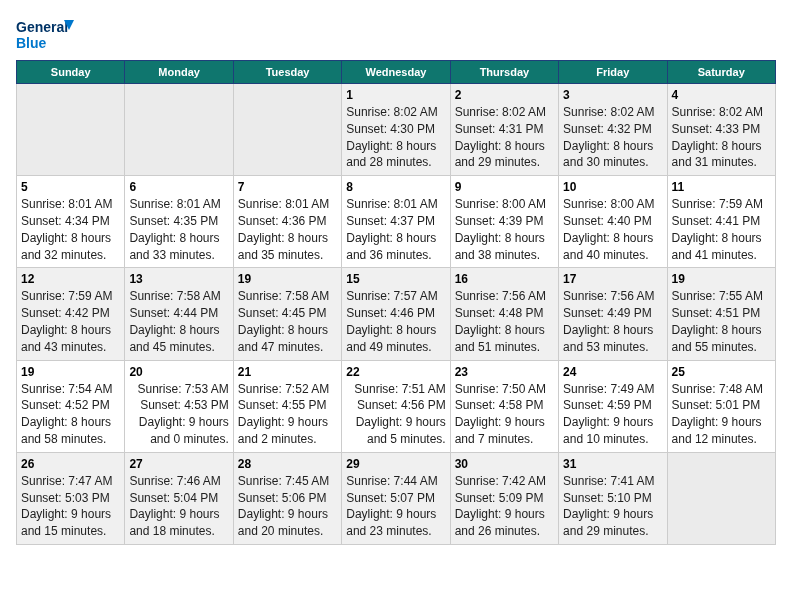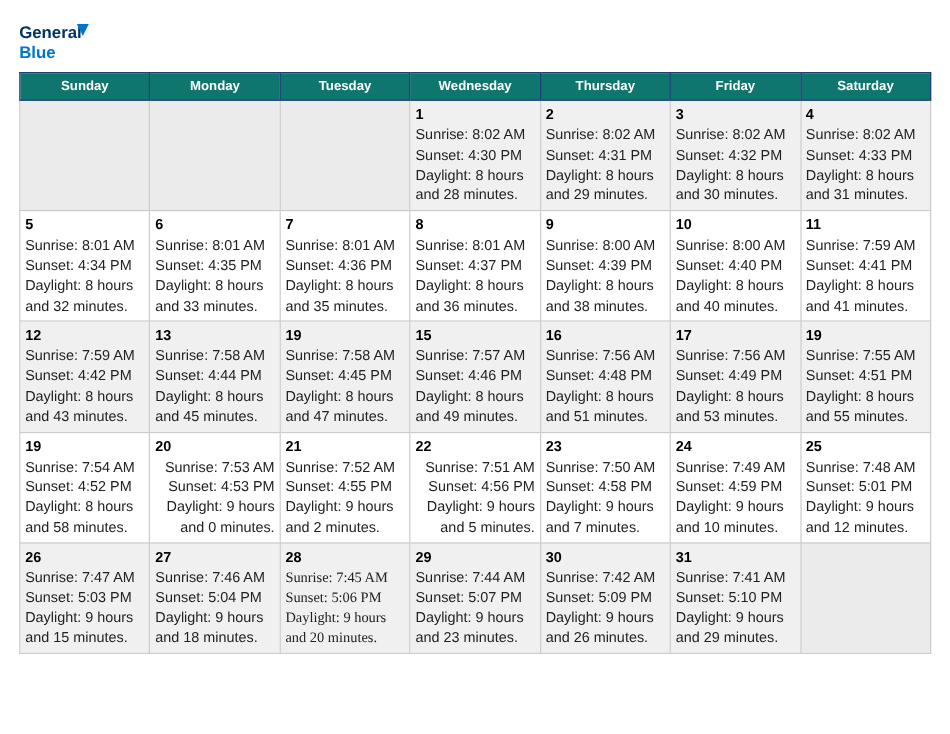--- a/index.html
+++ b/index.html
@@ -300,21 +300,21 @@
         </td>
         <td>
           <div class="day-number">27</div>
           <div class="day-info" style="white-space: pre-line;">Sunrise: 7:46 AM
 Sunset: 5:04 PM
 Daylight: 9 hours
 and 18 minutes.</div>
         </td>
         <td>
           <div class="day-number">28</div>
-          <div class="day-info" style="white-space: pre-line; font-family: Liberation Serif, serif;">Sunrise: 7:45 AM
+          <div class="day-info" style="white-space: pre-line;">Sunrise: 7:45 AM
 Sunset: 5:06 PM
 Daylight: 9 hours
 and 20 minutes.</div>
         </td>
         <td>
           <div class="day-number">29</div>
           <div class="day-info" style="white-space: pre-line;">Sunrise: 7:44 AM
 Sunset: 5:07 PM
 Daylight: 9 hours
 and 23 minutes.</div>

